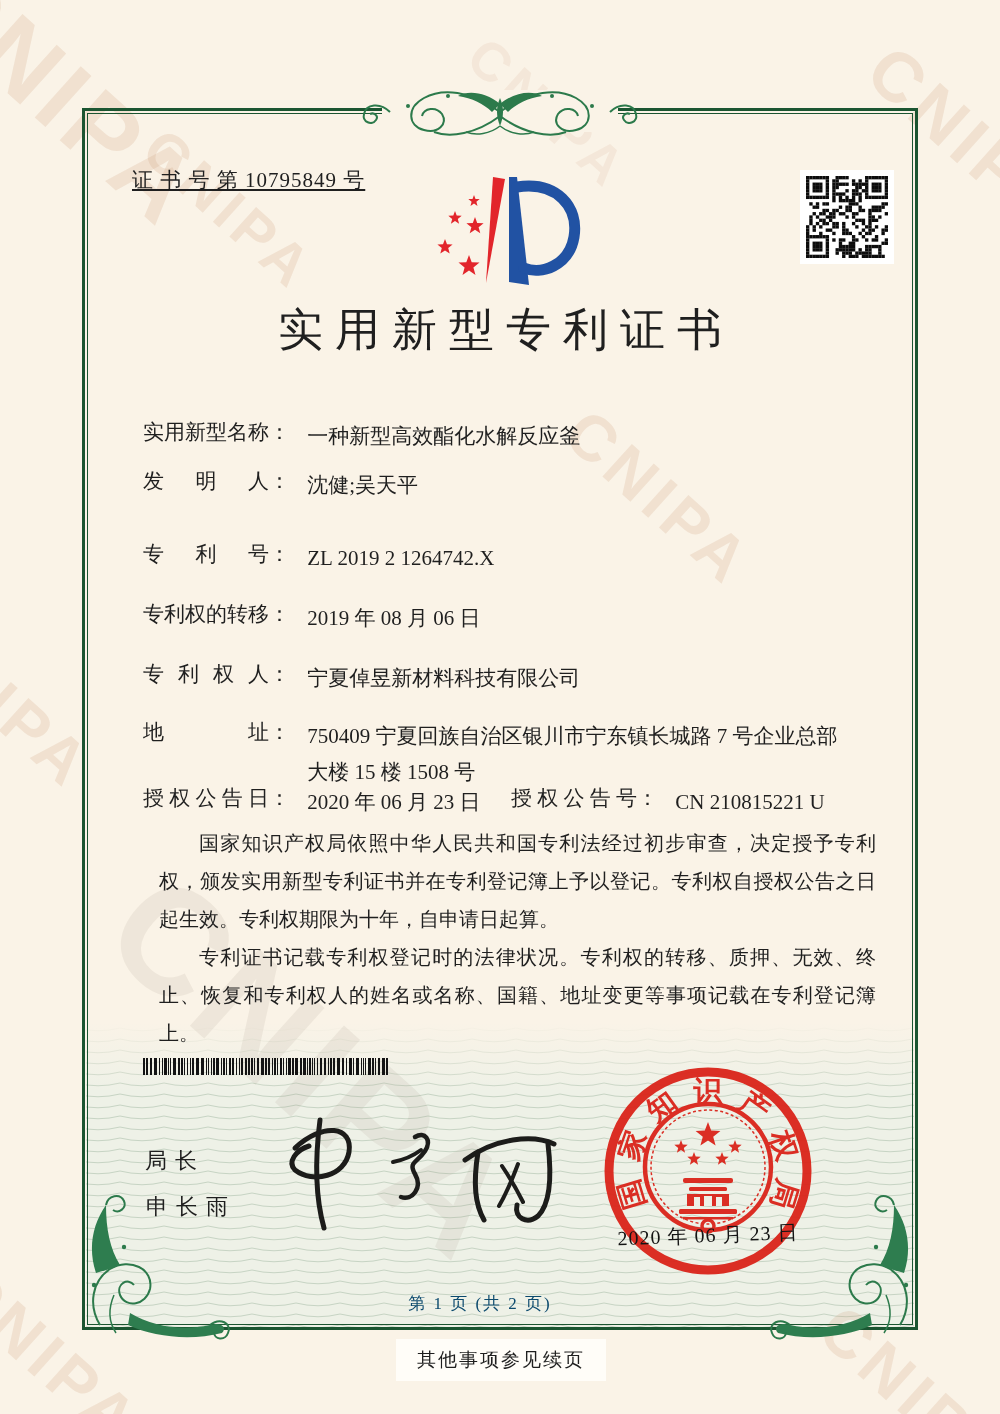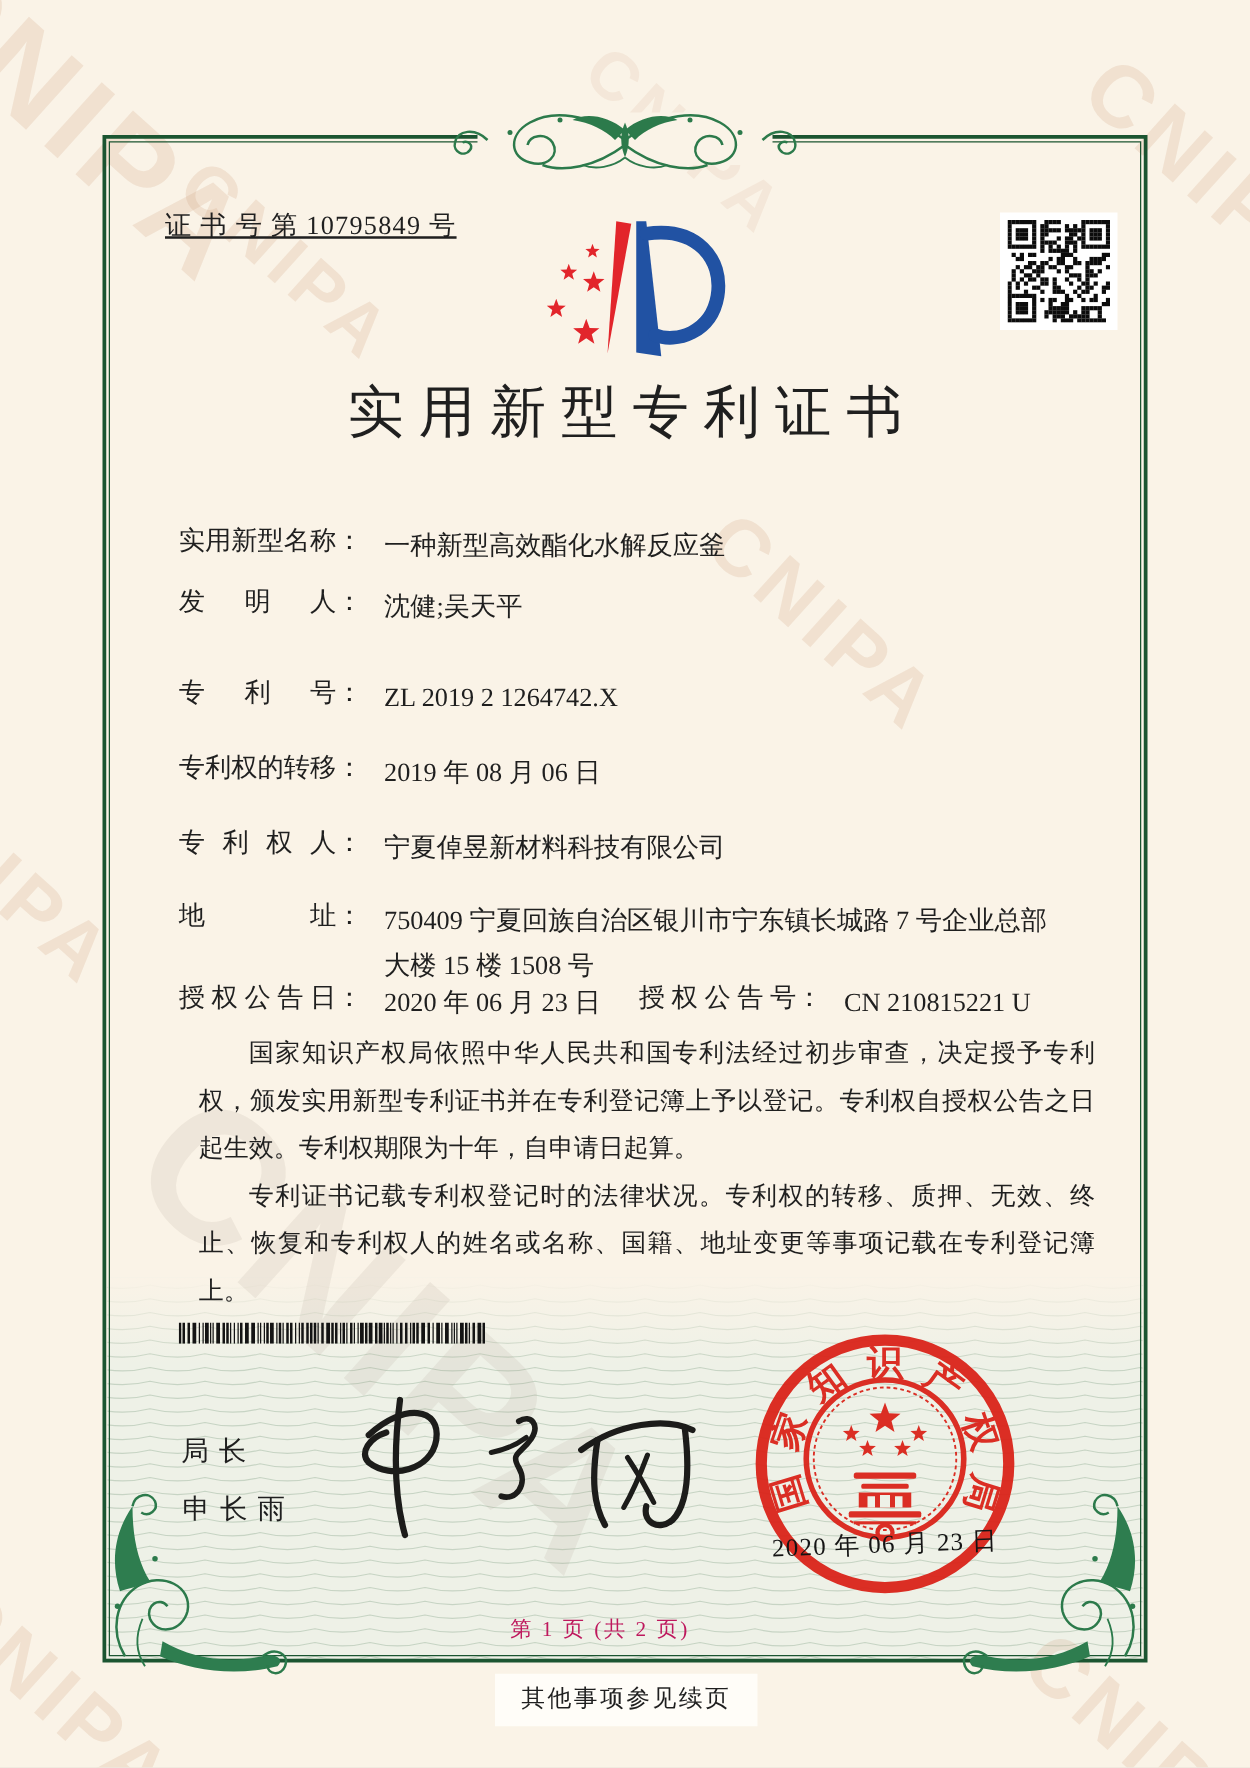--- a/index.html
+++ b/index.html
@@ -37,21 +37,21 @@
   .frow-pair2 .fvalue{width:auto;}
   .paras{position:absolute;left:143px;top:824px;width:717px;font-size:20px;line-height:38px;text-align:justify;margin-left:16px;}
   .paras p{margin:0;text-indent:2em;}
   .barcode{position:absolute;left:143px;top:1058px;}
   .sig-title{position:absolute;left:145px;top:1146px;font-size:22px;letter-spacing:8px;}
   .sig-name{position:absolute;left:146px;top:1192px;font-size:22px;letter-spacing:8px;}
   .signature{position:absolute;left:265px;top:1104px;}
   .seal{position:absolute;left:597px;top:1060px;width:222px;height:222px;opacity:.95;}
   .seal-date{position:absolute;left:600px;top:1222px;width:216px;text-align:center;font-size:20px;
              letter-spacing:1px;color:#141414;transform:rotate(-2deg);}
-  .page-num{position:absolute;left:0;top:1292px;width:960px;text-align:center;font-size:17px;letter-spacing:2px;color:#be185d;}
+  .page-num{position:absolute;left:0;top:1292px;width:960px;text-align:center;font-size:17px;letter-spacing:2px;color:#0c4a6e;}
   .footer-note{position:absolute;left:396px;top:1339px;width:210px;height:42px;background:#fffdf8;
                text-align:center;line-height:42px;font-size:19px;letter-spacing:2px;}
 </style>
 </head>
 <body>
 
 <div class="page">
 
   <div class="waves-area">
     <svg id="waves-svg" width="828" height="305" viewBox="0 0 828 305">

